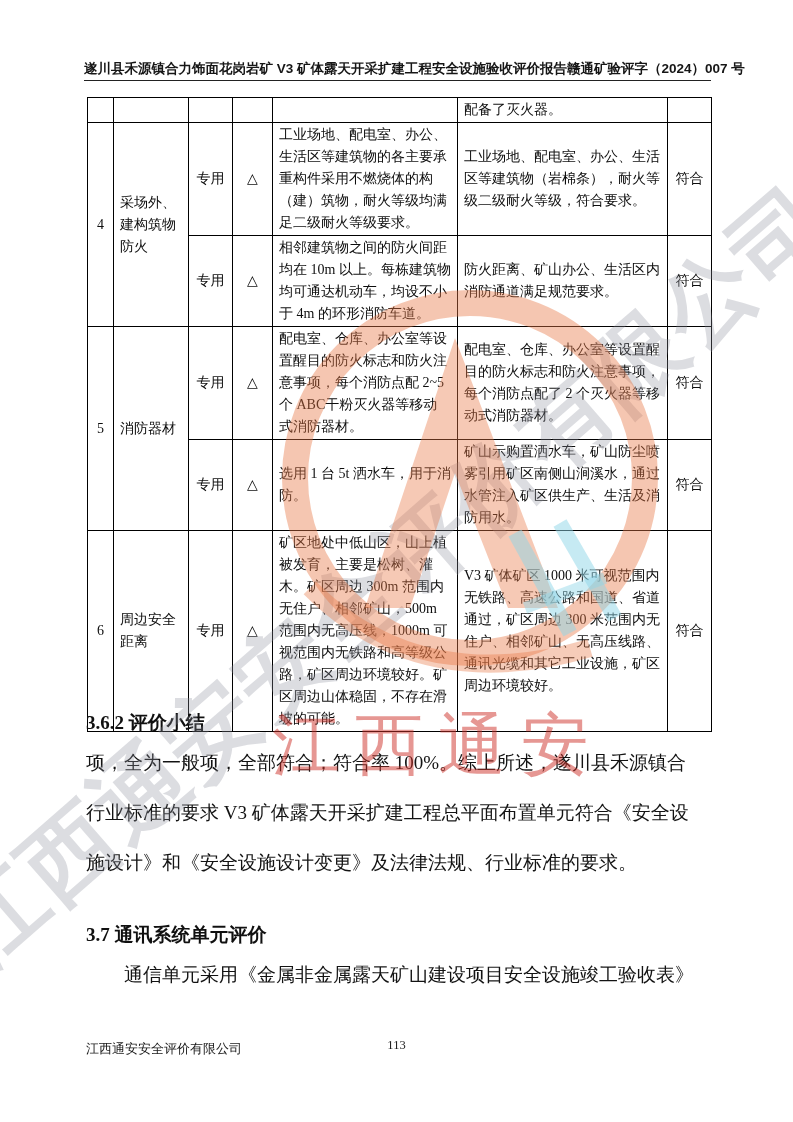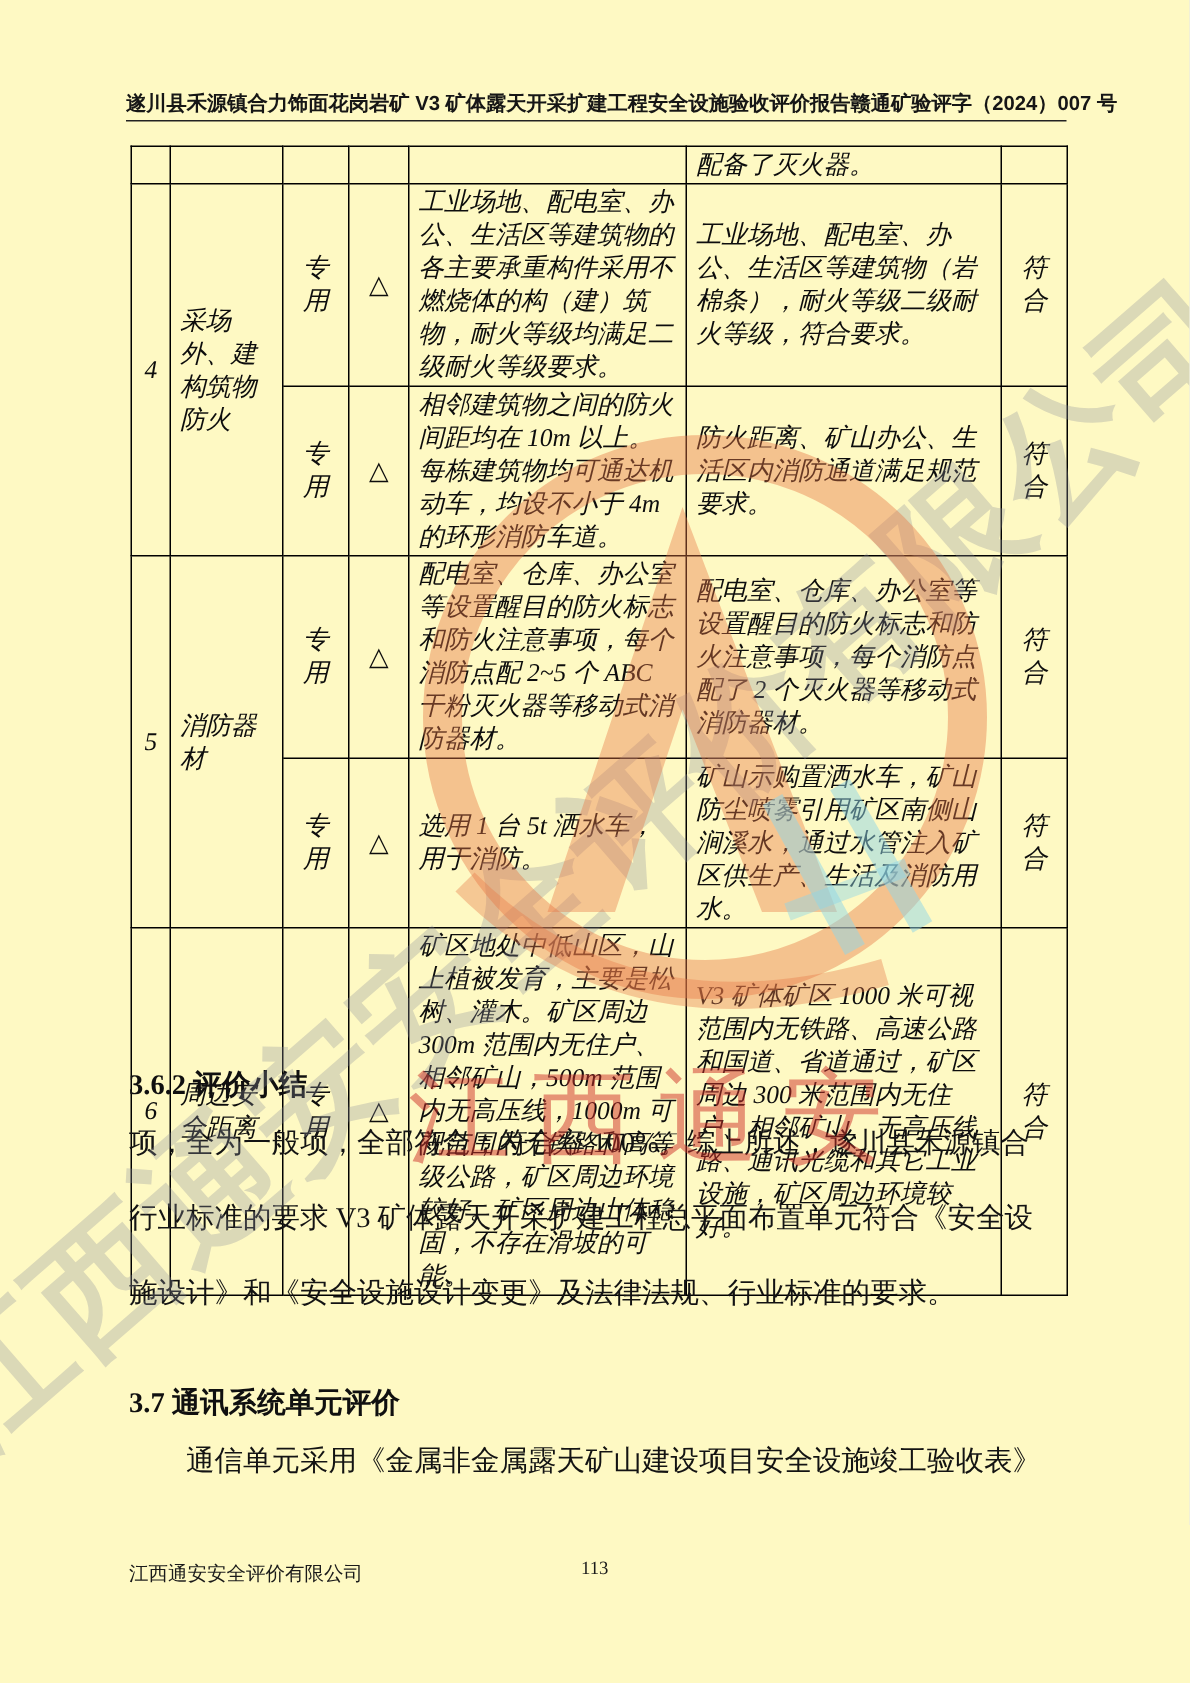--- a/index.html
+++ b/index.html
@@ -1,36 +1,36 @@
 <!DOCTYPE html>
 <html><head>
 <meta charset="utf-8">
 <style>
   html,body{margin:0;padding:0;background:#e8e8e8;}
   .page{
     position:relative;width:793px;height:1122px;margin:0 auto;
-    background:#fef9c3;overflow:hidden;
+    background:#ffffff;overflow:hidden;
     font-family:"Liberation Serif","DejaVu Serif",serif;color:#111;
   }
   
   .doc-header{
     position:absolute;left:84px;top:53px;width:627px;height:25px;
     display:flex;justify-content:space-between;align-items:flex-end;
     font-family:"Liberation Sans","DejaVu Sans",sans-serif;
     font-weight:bold;font-size:13.5px;color:#161616;white-space:nowrap;
   }
   .header-rule{
     position:absolute;left:84px;top:80px;width:627px;height:0;
     border-top:1.6px solid #222;
   }
   
   table.check-table{
     position:absolute;left:87px;top:97px;width:624px;
     border-collapse:collapse;table-layout:fixed;
-    font-size:17px;line-height:22px;color:#0d0d0d;font-style:italic;
+    font-size:14px;line-height:22px;color:#0d0d0d;
   }
   .check-table td{
     border:1.2px solid #000;padding:1px 6px;vertical-align:middle;
     overflow:hidden;
   }
   .c-num,.c-type,.c-mark,.c-result{text-align:center;padding:1px 2px;}
   .c-std,.c-act{text-align:left;}
   tr.h18{height:18px;} tr.h110{height:110px;} tr.h83{height:83px;}
   tr.h109{height:109px;} tr.h80{height:80px;} tr.h192{height:192px;}
   

